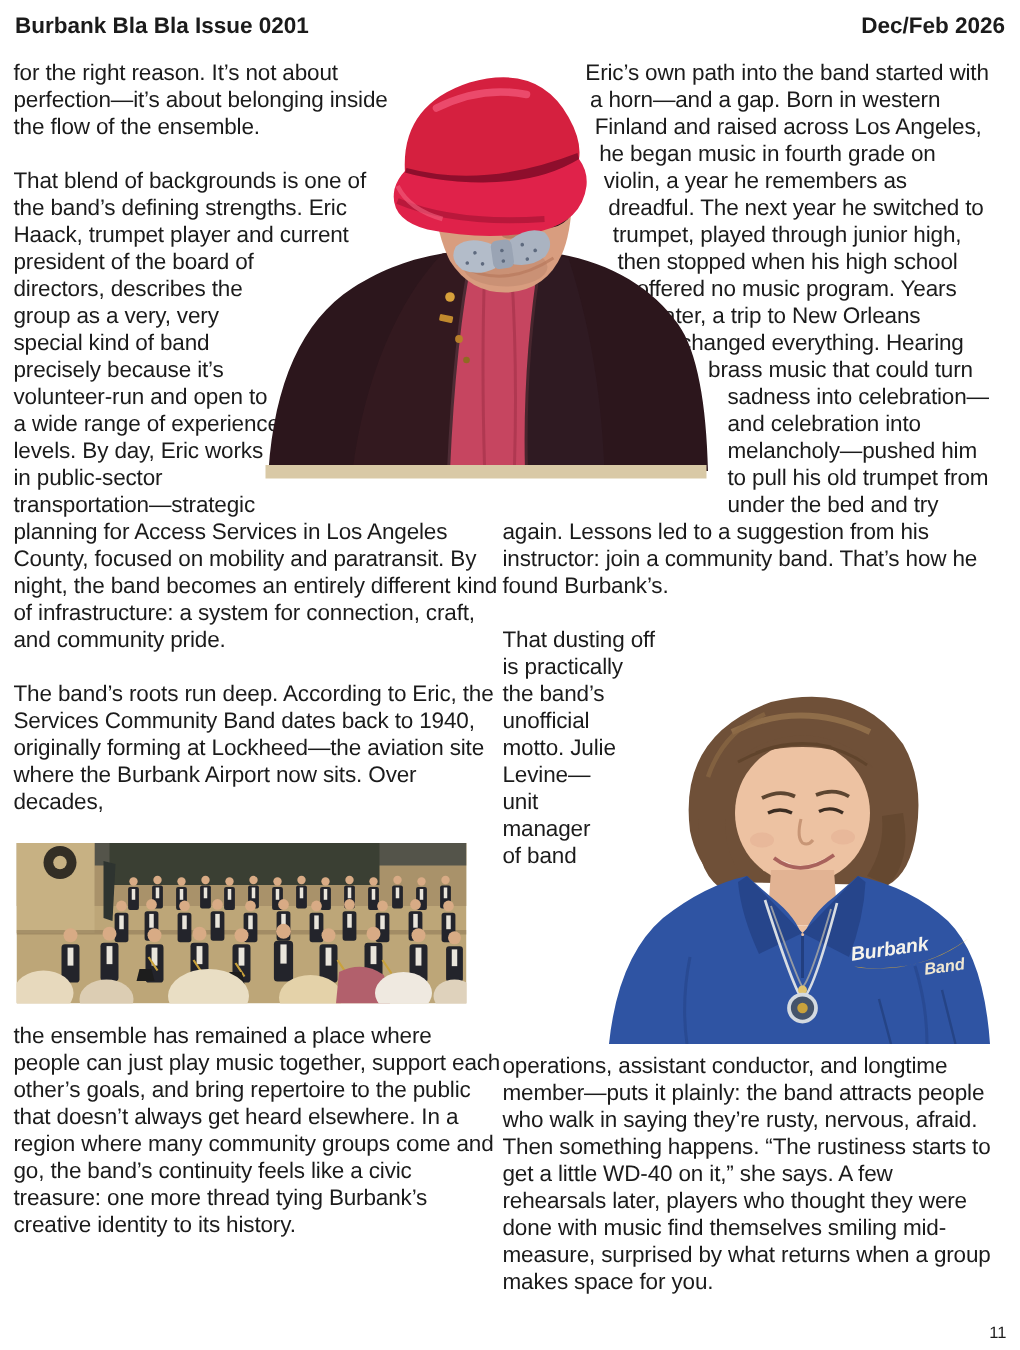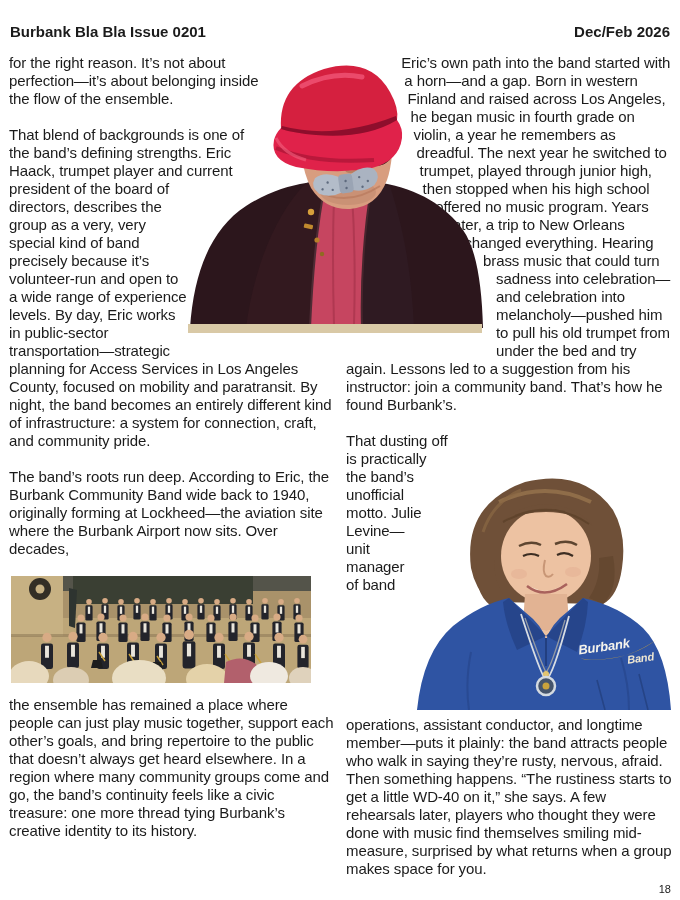--- a/index.html
+++ b/index.html
@@ -3,23 +3,23 @@
 <meta charset="utf-8">
 <style>
   html,body { margin:0; padding:0; }
   body {
     width:680px; height:900px; position:relative; overflow:hidden;
     background:#ffffff; color:#1b1b1b;
     font-family:"Liberation Sans", sans-serif;
   }
   .header {
     display:flex; justify-content:space-between; align-items:flex-start;
-    padding:23px 10px 0 10px; font-weight:bold; font-size:15px; line-height:18px;
-  }
-  .columns { display:flex; gap:11px; padding:13px 8px 0 9px; }
+    padding:9px 10px 0 10px; font-weight:bold; font-size:15px; line-height:18px;
+  }
+  .columns { display:flex; padding:13px 8px 0 9px; }
   .col { font-size:15px; line-height:18px; letter-spacing:-0.1px; }
   .col-left  { width:326px; }
   .col-right { width:326px; }
   .para { margin:0 0 18px 0; }
   .para:last-child { margin-bottom:0; }
 
   
   .spacer { pointer-events:none; }
   .spacer-eric-left {
     float:right; width:148px; height:304px;
@@ -53,21 +53,21 @@
   <div>Burbank Bla Bla Issue 0201</div>
   <div>Dec/Feb 2026</div>
 </div>
 
 <div class="columns">
 
   <div class="col col-left">
     <div class="spacer spacer-eric-left"></div>
     <p class="para">for the right reason. It’s not about perfection—it’s about belonging inside the flow of the ensemble.</p>
     <p class="para">That blend of backgrounds is one of the band’s defining strengths. Eric Haack, trumpet player and current president of the board of directors, describes the group as a very, very special kind of band precisely because it’s volunteer-run and open to a wide range of experience levels. By day, Eric works in public-sector transportation—strategic planning for Access Services in Los Angeles County, focused on mobility and paratransit. By night, the band becomes an entirely different kind of infrastructure: a system for connection, craft, and community pride.</p>
-    <p class="para">The band’s roots run deep. According to Eric, the Burbank Community Band wide back to 1940, originally forming at Lockheed—the aviation site where the Burbank Airport now sits. Over decades,</p>
+    <p class="para">The band’s roots run deep. According to Eric, the Services Community Band dates back to 1940, originally forming at Lockheed—the aviation site where the Burbank Airport now sits. Over decades,</p>
 
     <figure class="vintage">
       <svg viewBox="0 0 300 107">
         <defs>
           <g id="bm">
             <rect x="-4" y="-3" width="8" height="17" rx="1.5" fill="#23242b"></rect>
             <rect x="-1.3" y="-1.5" width="2.6" height="8" fill="#e9e5db"></rect>
             <circle cx="0" cy="-7" r="3.1" fill="#d8ab85"></circle>
           </g>
         </defs>
@@ -224,13 +224,13 @@
           </g>
           <path d="M182,212 L190,242 M224,206 L233,242" stroke="#23407e" stroke-width="1.6" fill="none" opacity="0.8"></path>
           <path d="M56,184 Q50,214 54,242 M206,190 Q214,216 214,242" stroke="#26468c" stroke-width="2" fill="none" opacity="0.7"></path>
         </svg>
       </div>
       <span>That dusting off is practically the band’s unofficial motto. Julie Levine—unit manager of band operations, assistant conductor, and longtime member—puts it plainly: the band attracts people who walk in saying they’re rusty, nervous, afraid. Then something happens. “The rustiness starts to get a little WD-40 on it,” she says. A few rehearsals later, players who thought they were done with music find themselves smiling mid-measure, surprised by what returns when a group makes space for you.</span>
     </div>
   </div>
 </div>
 
-<div class="page-number">18</div>
+<div class="page-number">11</div>
 
 </body></html>

